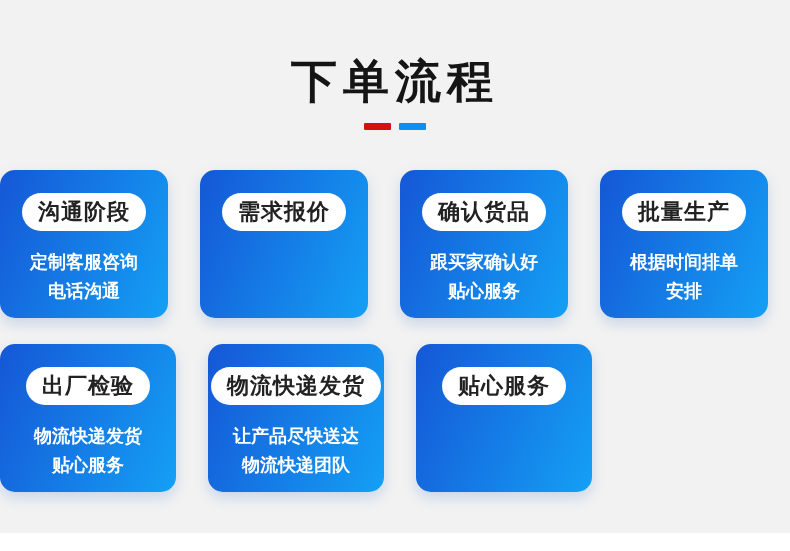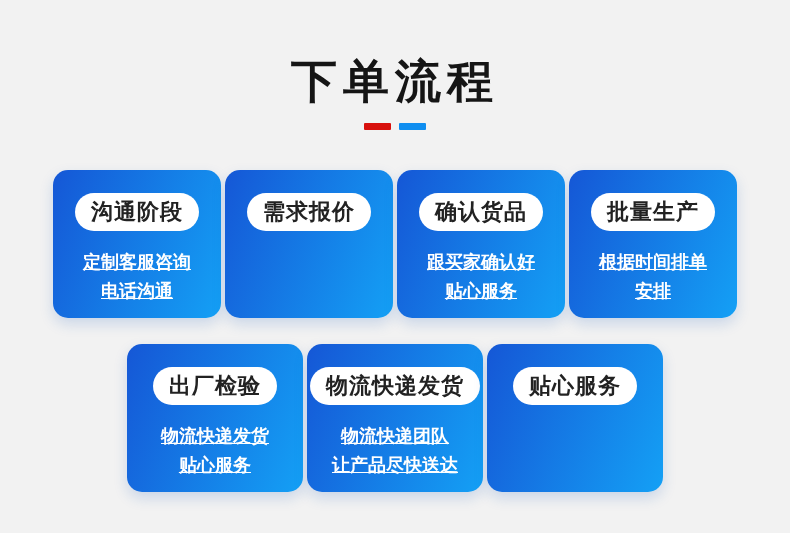--- a/index.html
+++ b/index.html
@@ -31,22 +31,22 @@
     justify-content:center;
     align-items:center;
     gap:8px;
   }
   .dash{ width:27px;height:7px;border-radius:1px; }
   .dash-red{ background:#d8100d; }
   .dash-blue{ background:#0f8ef0; }
   
   .row{
     display:flex;
-    justify-content:center;
-    gap:4px;
+    justify-content:flex-start;
+    gap:32px;
   }
   .row-1{ margin-top:40px; }
   .row-2{ margin-top:26px; }
   .card{
     box-sizing:border-box;
     height:148px;
     border-radius:15px;
     background:linear-gradient(112deg,#1557d6 0%,#14a0f5 100%);
     box-shadow:0 6px 14px rgba(20,90,190,0.18);
     display:flex;
@@ -68,21 +68,20 @@
     line-height:1.1;
   }
   .desc{
     margin-top:17px;
     text-align:center;
     color:#ffffff;
     font-size:18px;
     font-weight:700;
     line-height:29px;
     white-space:nowrap;
-    text-decoration:underline;
   }
   
   .bottom-strip{
     position:absolute;
     left:0;bottom:0;
     width:100%;height:18px;
     background:#ffffff;
   }
 </style>
 </head>
@@ -148,22 +147,22 @@
         <div>物流快递发货</div>
         <div>贴心服务</div>
       </div>
     </div>
 
     <div class="card">
       <div class="pill">
         <span>物流快递发货</span>
       </div>
       <div class="desc">
+        <div>让产品尽快送达</div>
         <div>物流快递团队</div>
-        <div>让产品尽快送达</div>
       </div>
     </div>
 
     <div class="card">
       <div class="pill">
         <span>贴心服务</span>
       </div>
     </div>
 
   </div>

